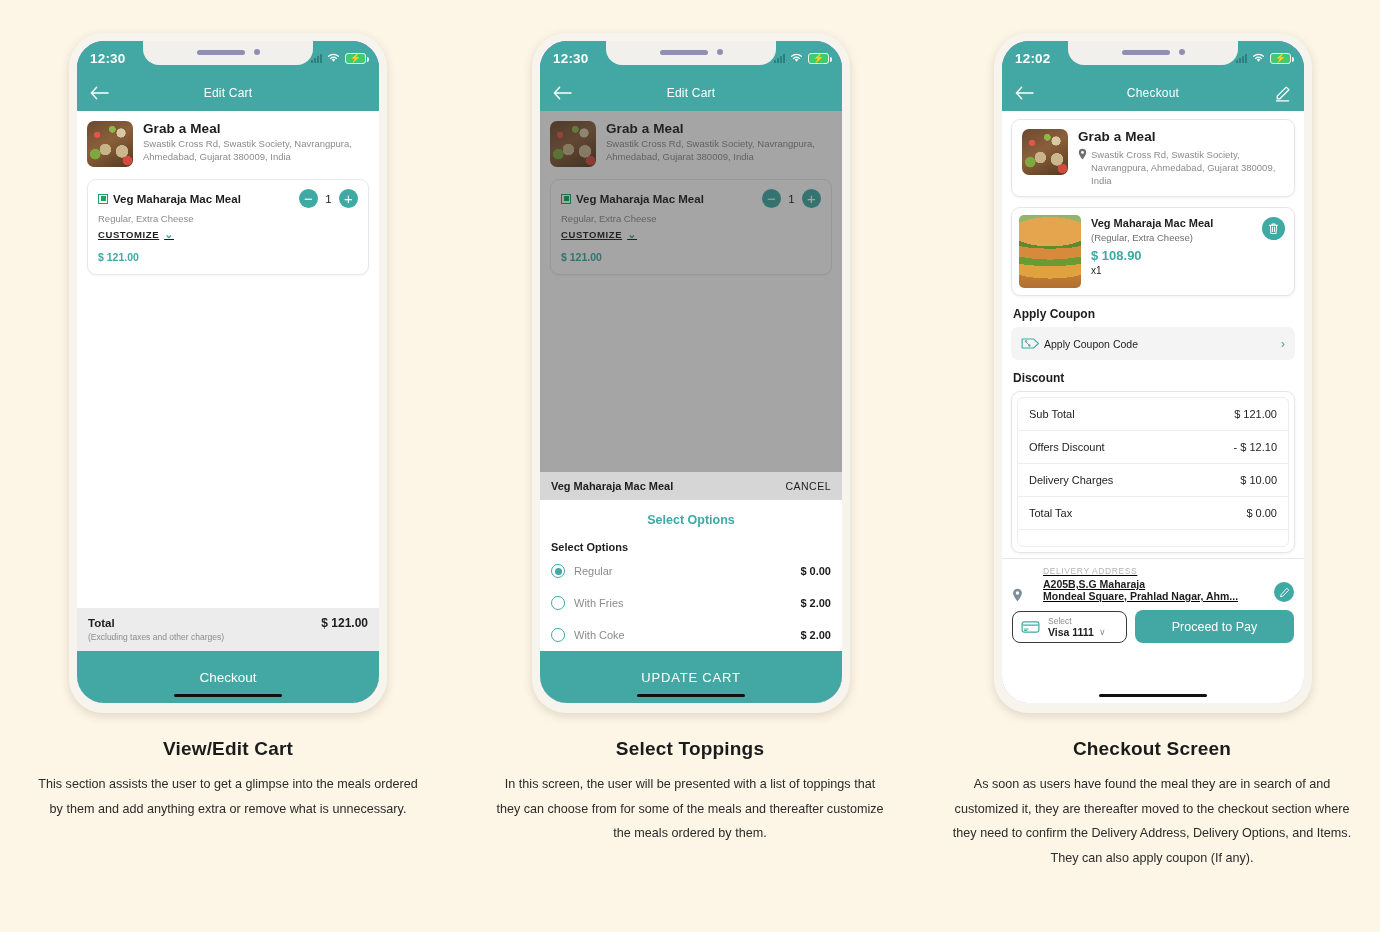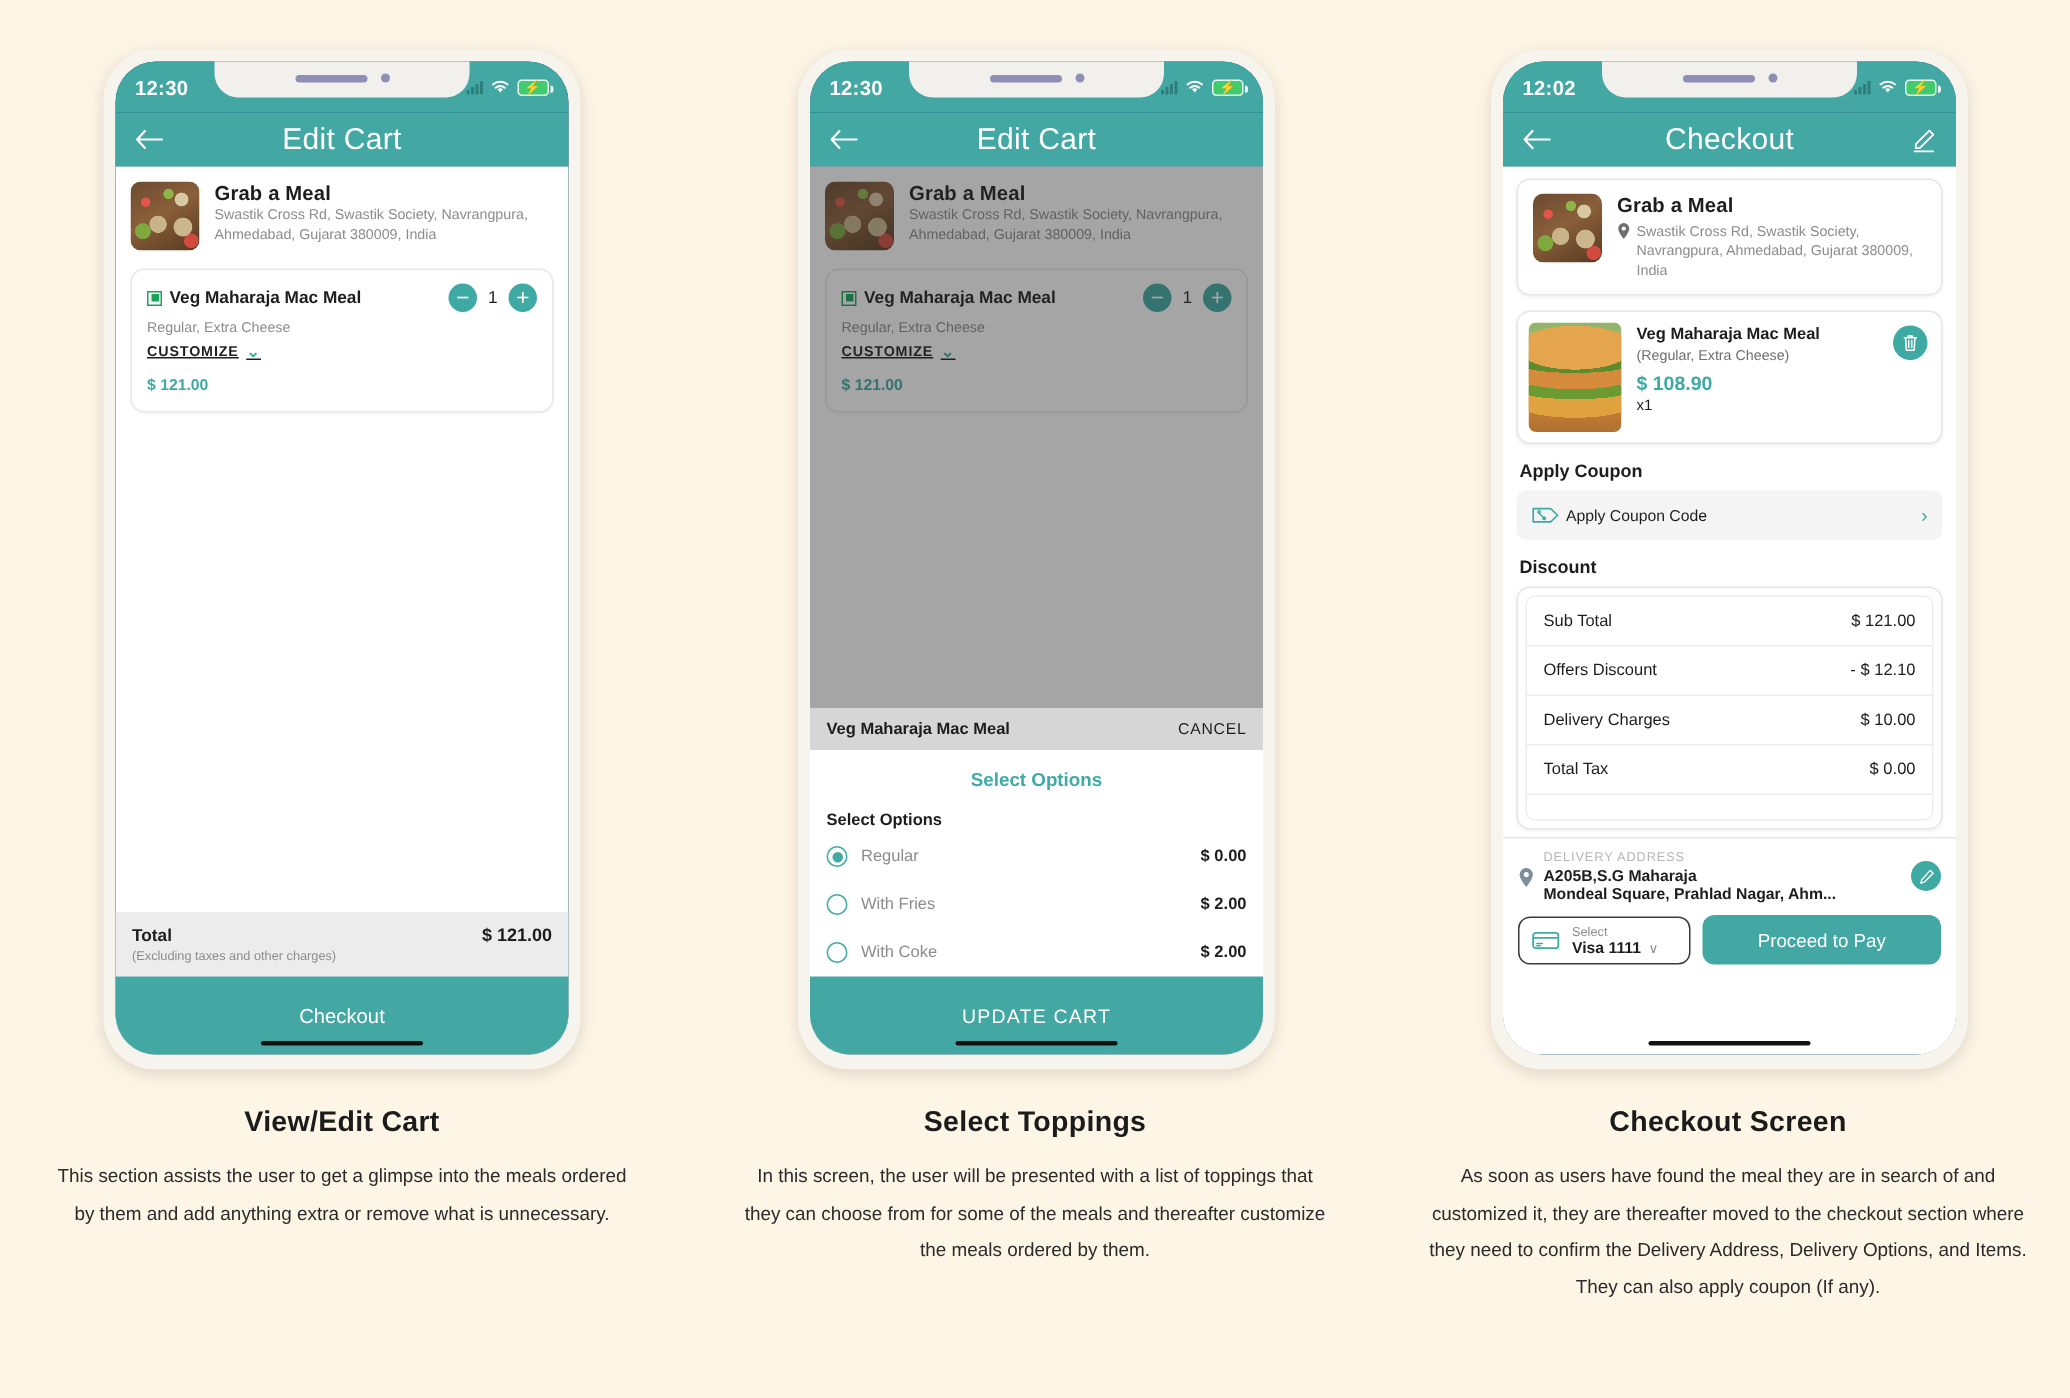--- a/index.html
+++ b/index.html
@@ -18,21 +18,21 @@
     background: #F7F4EE;
     border-radius: 34px;
     box-shadow: 0 3px 10px rgba(120,105,80,.22);
     padding: 8px 8px 10px 8px;
   }
   .screen {
     position: relative;
     width: 100%; height: 100%;
     border-radius: 27px;
     overflow: hidden;
-    background: #0c4a6e;
+    background: #8b5cf6;
   }
 
   
   .statusbar {
     position: relative; height: 34px;
     background: #43A8A4;
     display: flex; align-items: center;
     padding: 0 13px;
   }
   .clock { color: #fff; font-size: 13.5px; font-weight: 700; letter-spacing: .2px; z-index: 3;}
@@ -62,21 +62,21 @@
   .bolt { color:#fff; font-size:9px; line-height:1; }
 
   
   .appbar {
     height: 36px; background: #43A8A4;
     display: flex; align-items: center; padding: 0 13px;
     position: relative;
   }
   .appbar .title {
     position:absolute; left:0; right:0; text-align:center;
-    color:#fff; font-size:20px; font-weight:400; letter-spacing:.2px;
+    color:#fff; font-size:12px; font-weight:400; letter-spacing:.2px;
     pointer-events:none;
   }
   .back-ico { width:19px; height:14px; position:relative; z-index:2; }
   .edit-ico { margin-left:auto; width:17px; height:17px; z-index:2; }
 
   
   .body { background:#fff; position:relative; height: calc(100% - 70px); }
 
   .resto {
     display:flex; gap:10px; padding:10px 10px 12px 10px; align-items:flex-start;
@@ -188,21 +188,21 @@
   }
   .charges-inner { border:1px solid #EDEDED; border-radius:6px; overflow:hidden;}
   .chg-row { display:flex; align-items:center; padding:10px 11px; border-bottom:1px solid #EDEDED;}
   .chg-row:last-child { border-bottom:none; }
   .chg-lbl { font-size:11px; color:#1D1D1D; }
   .chg-val { margin-left:auto; font-size:11px; color:#1D1D1D; }
   .addr-panel {
     position:absolute; left:0; right:0; bottom:52px; background:#fff;
     padding:7px 10px 8px 10px; border-top:1px solid #E6E6E6;
   }
-  .addr-head { display:flex; align-items:center; gap:6px; }
+  .addr-head { display:flex; align-items:flex-end; gap:20px;text-decoration:underline; }
   .addr-cap { font-size:8.5px; color:#B5B5B5; letter-spacing:.6px; }
   .addr-l1 { font-size:10.5px; font-weight:700; color:#1D1D1D; margin-top:2px;}
   .addr-l2 { font-size:10.5px; font-weight:700; color:#1D1D1D; }
   .addr-edit {
     margin-left:auto; width:20px; height:20px; border-radius:50%; background:#3FA9A4;
     display:flex; align-items:center; justify-content:center; flex:none;
   }
   .pay-row { display:flex; gap:8px; margin-top:8px; align-items:center; }
   .pay-sel {
     flex:1; border:1.3px solid #3A3A3A; border-radius:8px; padding:4px 8px;

